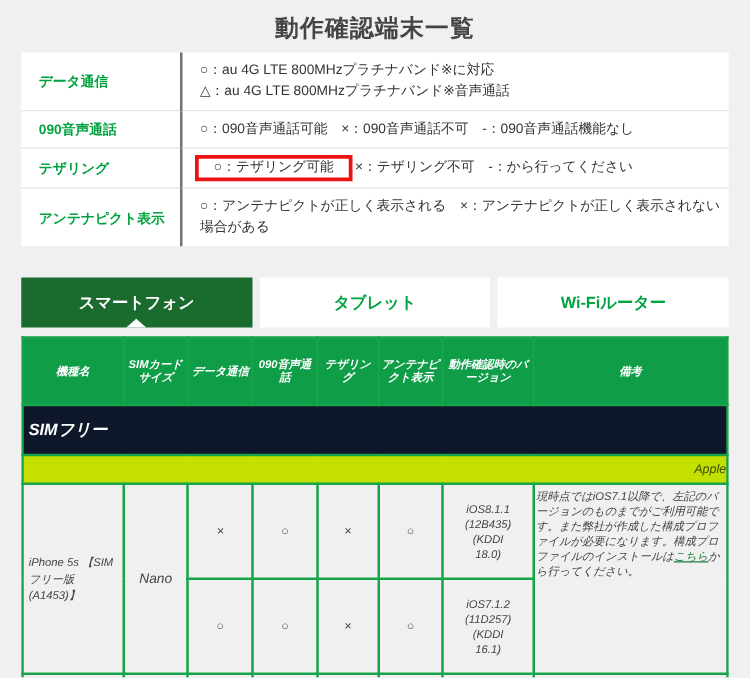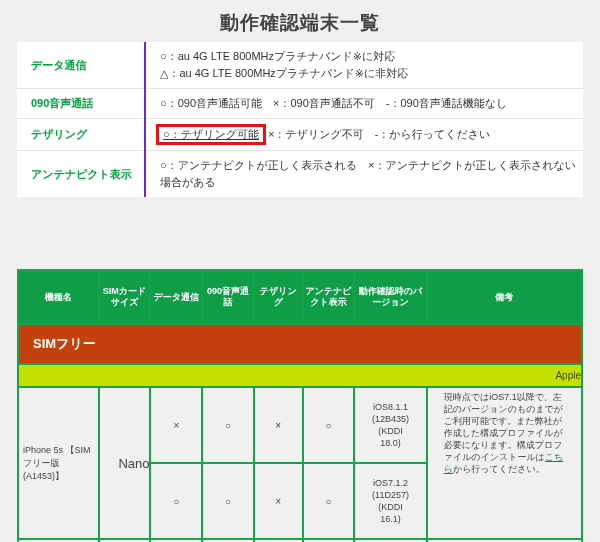--- a/index.html
+++ b/index.html
@@ -39,32 +39,31 @@
     width: 128px;
     padding-left: 14px;
     color: #00a33f;
     font-weight: bold;
     font-size: 11px;
     white-space: nowrap;
   }
   .legend td.val {
     font-size: 11px;
     color: #333333;
-    border-left: 2px solid #6d28d9;
+    border-left: 2px solid #737373;
     padding-left: 14px;
     line-height: 17px;
   }
   .legend td.val .line { display: block; }
   .boxed {
     display: inline-block;
     border: 3px solid #ee1111;
-    padding: 0px 4px;
+    padding: 0px 12px;
     margin: -1px 2px -1px -4px;
     line-height: 15px;
-    text-decoration: underline;
   }
 
   .footnote {
     font-size: 10px;
     color: #555555;
     line-height: 15px;
     padding: 7px 0 9px 8px;
   }
   .footnote .indent { display: block; padding-left: 10px; }
 
@@ -110,50 +109,50 @@
   }
   .devtable thead th {
     background: #0f9d48;
     color: #ffffff;
     font-weight: bold;
     height: 54px;
     line-height: 11px;
     padding: 2px 1px;
   }
   .sec-row td {
-    background: #c2410c;
+    background: #0f172a;
     color: #ffffff;
     text-align: left;
     font-size: 13px;
     font-weight: bold;
-    padding: 10px 0 10px 14px;
+    padding: 10px 0 10px 4px;
     height: 40px;
   }
   .sub-row td {
     background: #c3e000;
     color: #3d4a0a;
     text-align: right;
     font-size: 10px;
     padding: 5px 0 5px 14px;
     height: 22px;
   }
   .devtable td.model {
     font-size: 9px;
     line-height: 13px;
     padding: 3px 4px;
     text-align: left;
   }
-  .devtable td.sim { font-size: 13px; text-align: right; }
+  .devtable td.sim { font-size: 11px; }
   .devtable td.ver { font-size: 9px; line-height: 12px; padding: 13px; }
   .devtable td.ver span { display: block; }
   .devtable td.remark {
     font-size: 9px;
     line-height: 12px;
     text-align: left;
-    padding: 3px 16px;
+    padding: 3px 1px;
     vertical-align: top;
   }
   .devtable td.mark { font-size: 10px; height: 53px; }
   .devtable td.remark a { color: #1a7f37; text-decoration: underline; }
 
   .col-model { width: 78px; }
   .col-sim   { width: 50px; }
   .col-data  { width: 50px; }
   .col-voice { width: 50px; }
   .col-teth  { width: 47px; }
@@ -169,21 +168,21 @@
   <div class="page-title">動作確認端末一覧</div>
 
   <div class="card">
 
     <table class="legend">
       <tbody>
         <tr>
           <td class="lbl">データ通信</td>
           <td class="val">
             <span class="line">○：au 4G LTE 800MHzプラチナバンド※に対応</span>
-            <span class="line">△：au 4G LTE 800MHzプラチナバンド※に非対応</span>
+            <span class="line">△：au 4G LTE 800MHzプラチナバンド※音声通話</span>
           </td>
         </tr>
         <tr>
           <td class="lbl">090音声通話</td>
           <td class="val">
             <span class="line">○：090音声通話可能　×：090音声通話不可　-：090音声通話機能なし</span>
           </td>
         </tr>
         <tr>
           <td class="lbl">テザリング</td>
@@ -195,22 +194,29 @@
           <td class="lbl">アンテナピクト表示</td>
           <td class="val">
             <span class="line">○：アンテナピクトが正しく表示される　×：アンテナピクトが正しく表示されない場合がある</span>
           </td>
         </tr>
       </tbody>
     </table>
   </div>
 
 
-
-  <div style="position:absolute; left:17px; top:262px; width:566px; overflow:hidden; height:280px;">
+  <div style="position:absolute; left:17px; top:222px; width:566px;">
+    <div class="tabs">
+      <div class="tab active">スマートフォン</div>
+      <div class="tab">タブレット</div>
+      <div class="tab">Wi-Fiルーター</div>
+    </div>
+  </div>
+
+  <div style="position:absolute; left:17px; top:262px; width:566px; overflow:hidden; height:280px;font-style:italic;">
     <table class="devtable">
       <colgroup>
         <col class="col-model">
           <col class="col-sim">
           <col class="col-data">
           <col class="col-voice">
         <col class="col-teth">
           <col class="col-ant">
           <col class="col-ver">
           <col class="col-rem">

